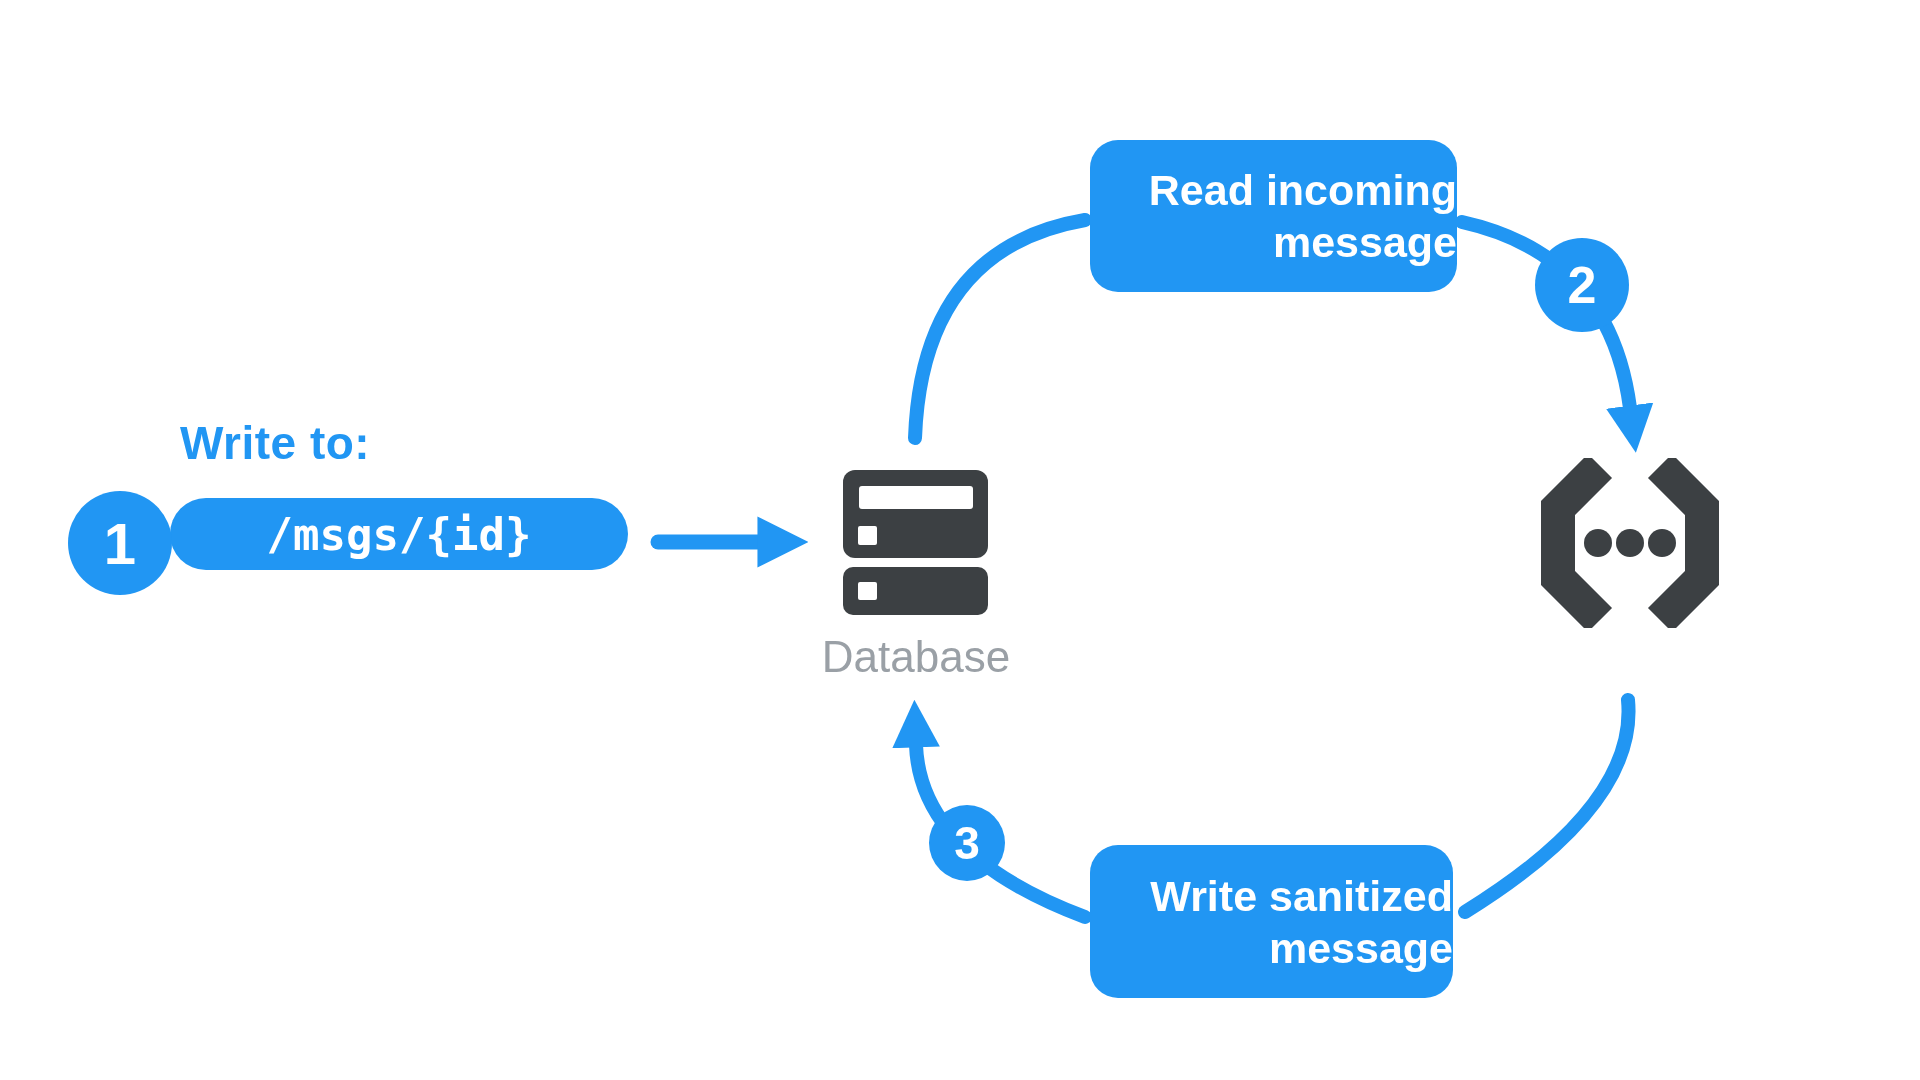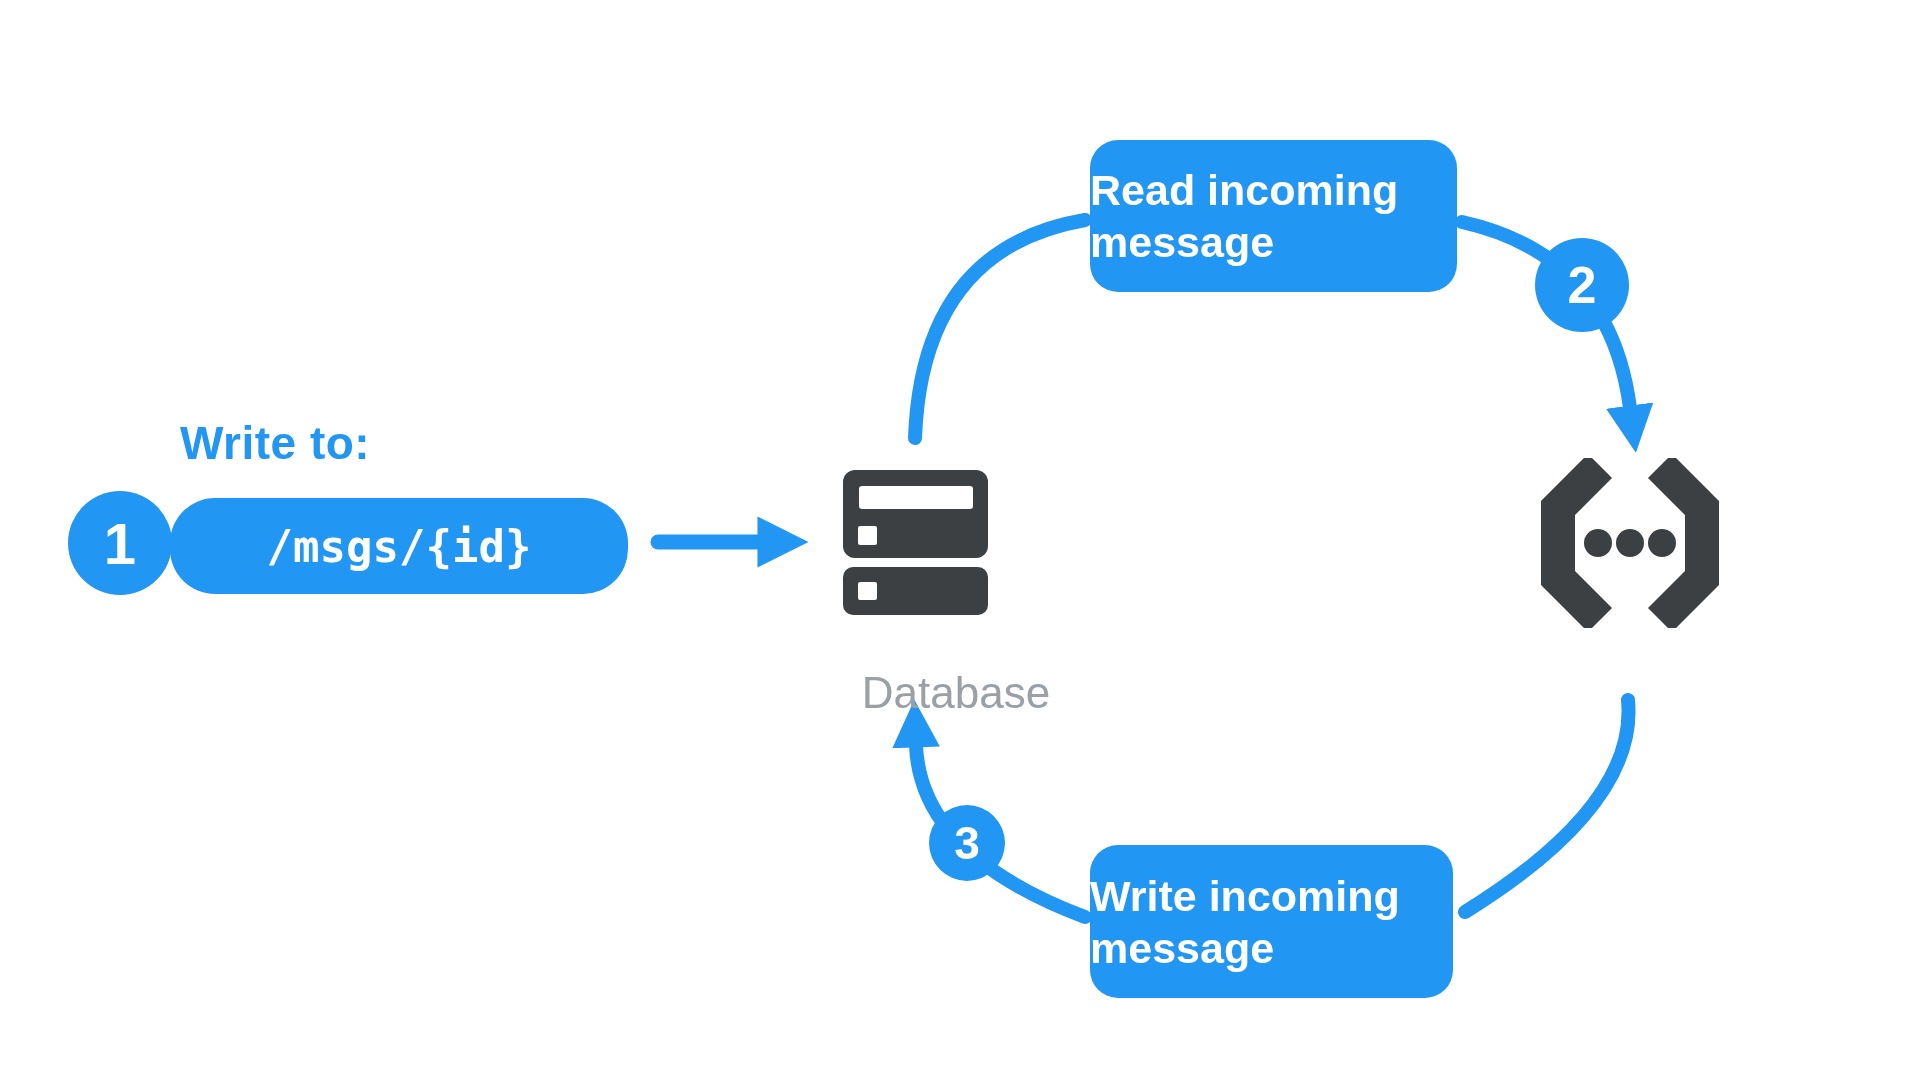--- a/index.html
+++ b/index.html
@@ -17,45 +17,45 @@
   }
   .badge-1{left:68px;top:491px;width:104px;height:104px;font-size:58px;}
   .badge-2{left:1535px;top:238px;width:94px;height:94px;font-size:52px;}
   .badge-3{left:929px;top:805px;width:76px;height:76px;font-size:46px;}
 
   .write-to-title{
     position:absolute;left:180px;top:416px;z-index:2;
     color:#2196f3;font-size:46px;font-weight:bold;letter-spacing:0.5px;text-align:center;
   }
   .path-pill{
-    position:absolute;left:170px;top:498px;width:458px;height:96px;z-index:2;
+    position:absolute;left:170px;top:498px;width:458px;height:72px;z-index:2;
     background:#2196f3;border-radius:45px;
     display:flex;align-items:center;justify-content:center;
   }
   .path-pill span{
     font-family:"DejaVu Sans Mono","Liberation Mono",monospace;
     color:#ffffff;font-size:44px;font-weight:bold;
   }
 
   .flow-box{
     position:absolute;z-index:2;background:#2196f3;border-radius:28px;
-    display:flex;flex-direction:column;align-items:flex-start;justify-content:center;
+    display:flex;flex-direction:column;align-items:flex-end;justify-content:center;
     color:#ffffff;font-weight:bold;font-size:43px;line-height:52px;text-align:center;
   }
   .flow-box.read{left:1090px;top:140px;width:367px;height:152px;}
   .flow-box.write{left:1090px;top:845px;width:363px;height:153px;}
 
   .node-icon{position:absolute;z-index:2;}
   .db-icon{left:843px;top:470px;}
   .fn-icon{left:1538px;top:458px;}
   .node-label{
     position:absolute;z-index:2;width:320px;text-align:center;
     color:#9aa0a6;font-size:44px;font-weight:400;top:632px;
   }
-  .db-label{left:796px;margin-top:36px;}
+  .db-label{left:756px;}
   .fn-label{left:1472px;}
 </style>
 </head>
 <body>
 
 <div class="stage">
 
   <svg class="connectors" viewBox="0 0 1920 1080">
     <defs>
       <marker id="arrowhead" viewBox="0 0 10 10" refX="0.5" refY="5" markerWidth="3.4" markerHeight="3.6" orient="auto">
@@ -95,21 +95,21 @@
     <circle cx="92" cy="85" r="14" fill="#3c4043"></circle>
     <circle cx="124" cy="85" r="14" fill="#3c4043"></circle>
   </svg>
 
   <div class="flow-box read">
     <span>Read incoming</span>
     <span>message</span>
   </div>
 
   <div class="flow-box write">
-    <span>Write incoming</span>
+    <span>Write sanitized</span>
     <span>message</span>
   </div>
 
   <div class="badge badge-2">
     <span>2</span>
   </div>
 
   <div class="badge badge-3">
     <span>3</span>
   </div>

